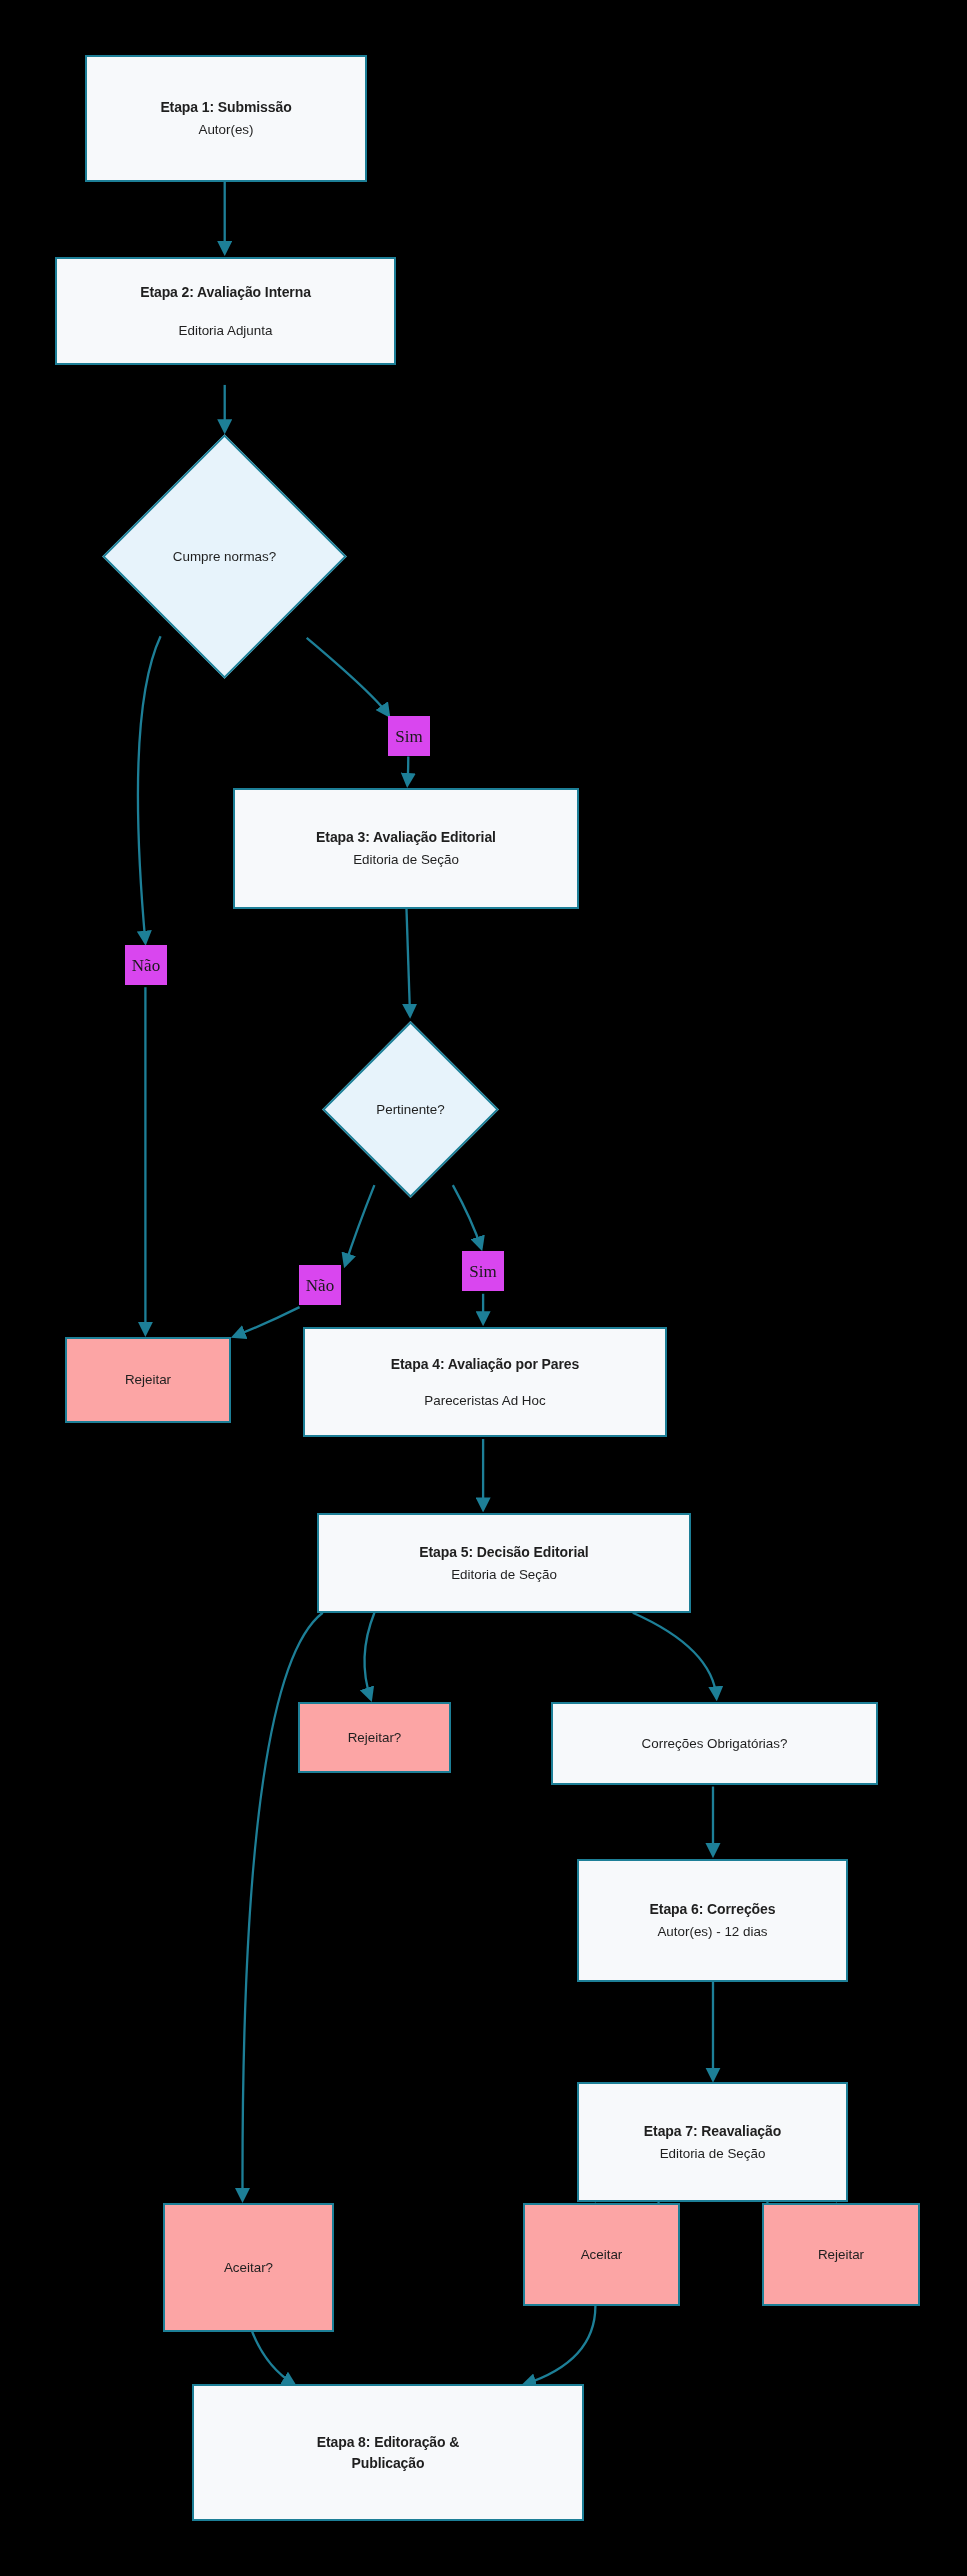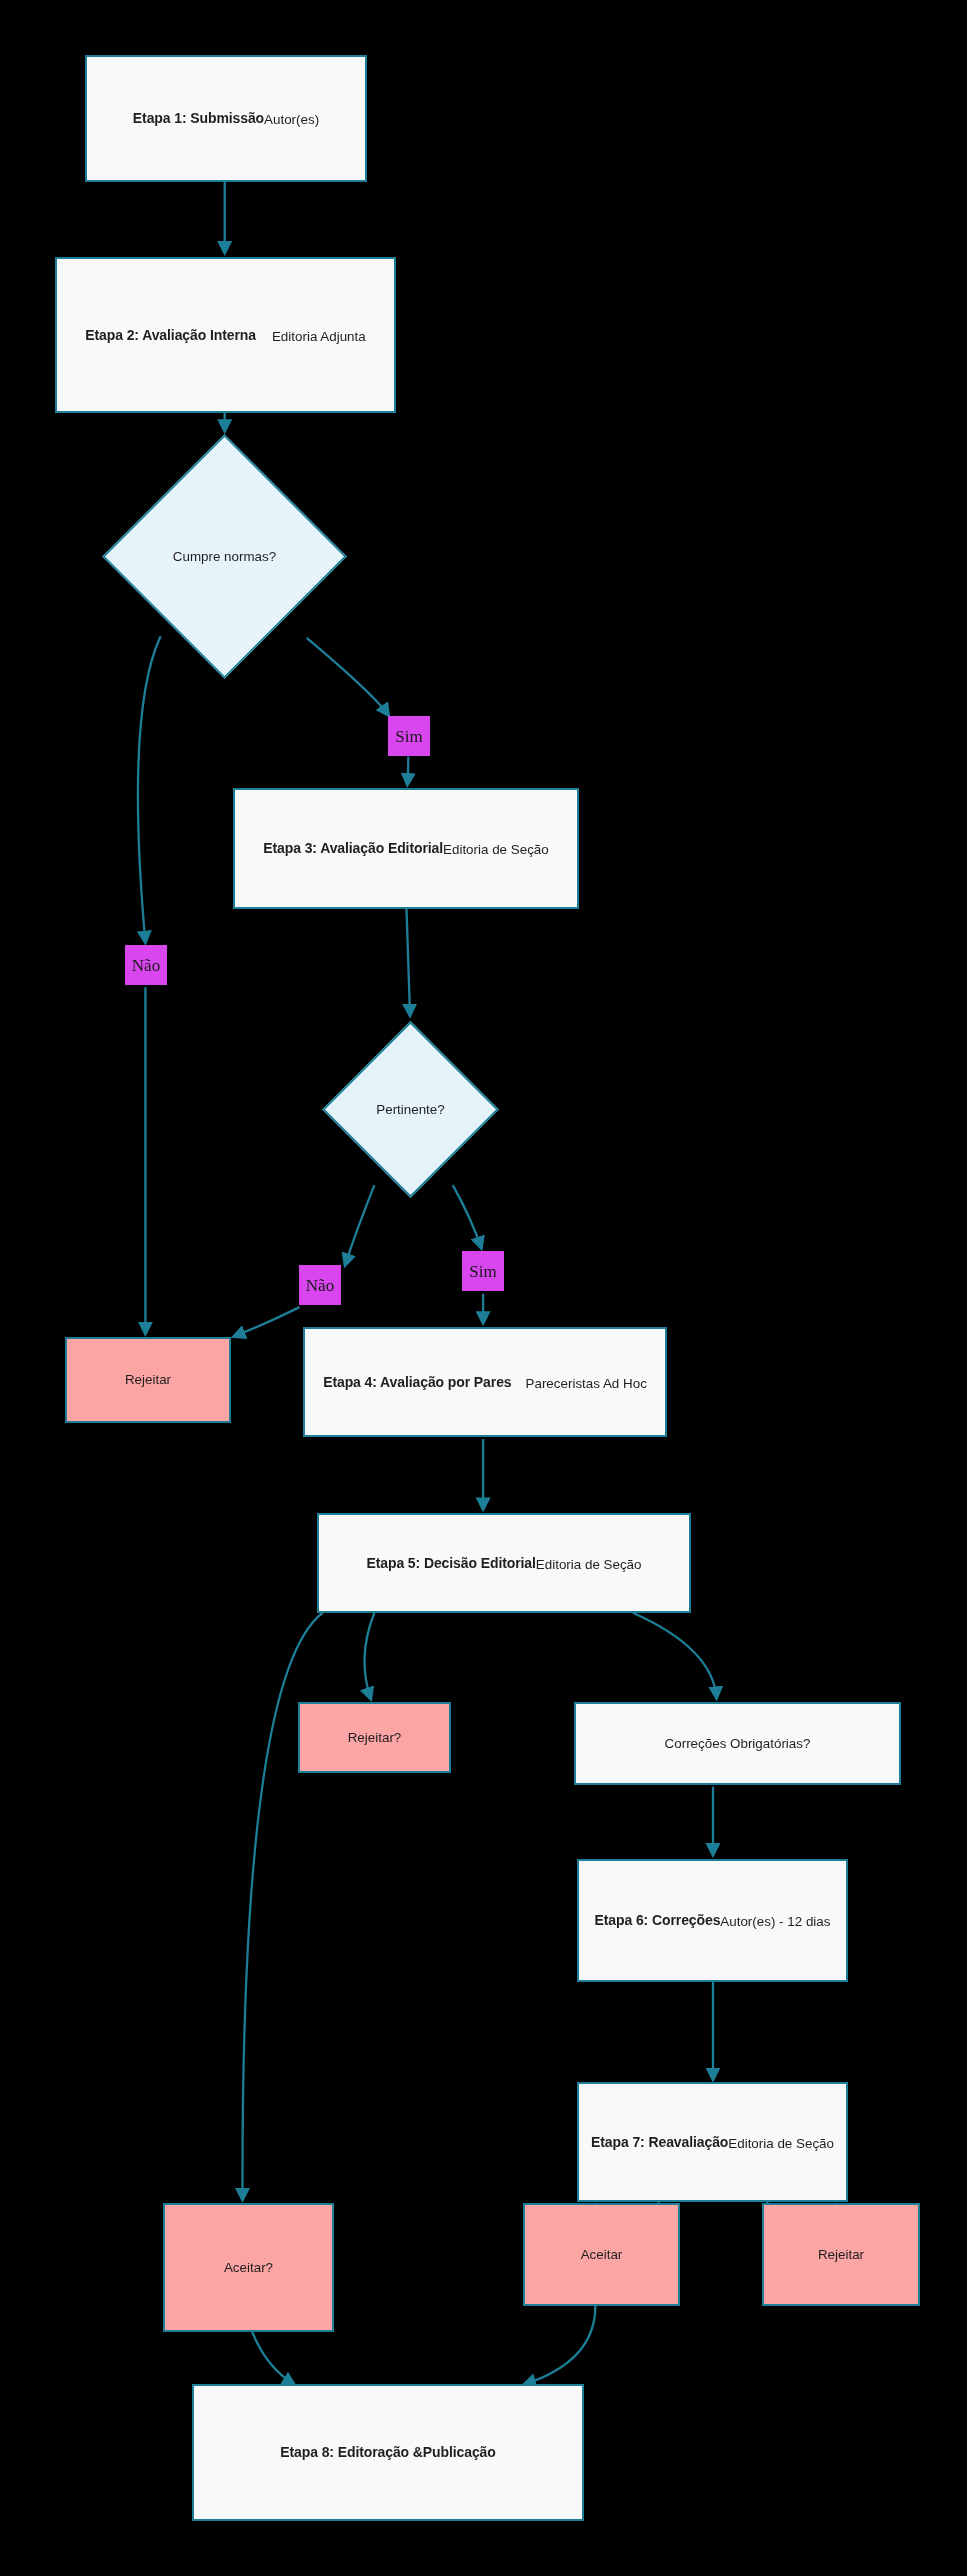--- a/index.html
+++ b/index.html
@@ -21,20 +21,21 @@
     top: 0;
     width: 968px;
     height: 2576px;
     pointer-events: none;
   }
   .node {
     position: absolute;
     box-sizing: border-box;
     border: 2.7px solid #1d7f97;
     display: flex;
+    flex-direction: column;
     align-items: center;
     justify-content: center;
     text-align: center;
     line-height: 1.45;
     color: #1f1f1f;
   }
   .node.process {
     background: #f7f9fb;
   }
   .node.terminal {
@@ -145,21 +146,21 @@
 
       <path d="M 668 2588 Q 668 2650 588 2676"></path>
     </g>
   </svg>
 
   <div class="node process" style="left:85px; top:55px; width:282px; height:127px;">
     <span class="title">Etapa 1: Submissão</span>
     <span class="sub">Autor(es)</span>
   </div>
 
-  <div class="node process" style="left:55px; top:257px; width:341px; height:156px;gap:16px;">
+  <div class="node process" style="left:55px; top:257px; width:341px; height:108px;gap:16px;">
     <span class="title">Etapa 2: Avaliação Interna</span>
     <span class="sub">Editoria Adjunta</span>
   </div>
 
   <div class="diamond-wrap" style="left:138px; top:470px; width:173px; height:173px;">
     <div class="diamond-shape"></div>
     <div class="diamond-label">Cumpre normas?</div>
   </div>
 
   <div class="edge-label" style="left:388px; top:716px; width:42px; height:40px;">Sim</div>
@@ -191,21 +192,21 @@
 
   <div class="node process" style="left:317px; top:1513px; width:374px; height:100px;">
     <span class="title">Etapa 5: Decisão Editorial</span>
     <span class="sub">Editoria de Seção</span>
   </div>
 
   <div class="node terminal" style="left:298px; top:1702px; width:153px; height:71px;">
     <span class="single">Rejeitar?</span>
   </div>
 
-  <div class="node process" style="left:574px; top:1702px; width:327px; height:83px;">
+  <div class="node process" style="left:551px; top:1702px; width:327px; height:83px;">
     <span class="single">Correções Obrigatórias?</span>
   </div>
 
   <div class="node process" style="left:577px; top:1859px; width:271px; height:123px;">
     <span class="title">Etapa 6: Correções</span>
     <span class="sub">Autor(es) - 12 dias</span>
   </div>
 
   <div class="node process" style="left:577px; top:2082px; width:271px; height:120px;">
     <span class="title">Etapa 7: Reavaliação</span>

